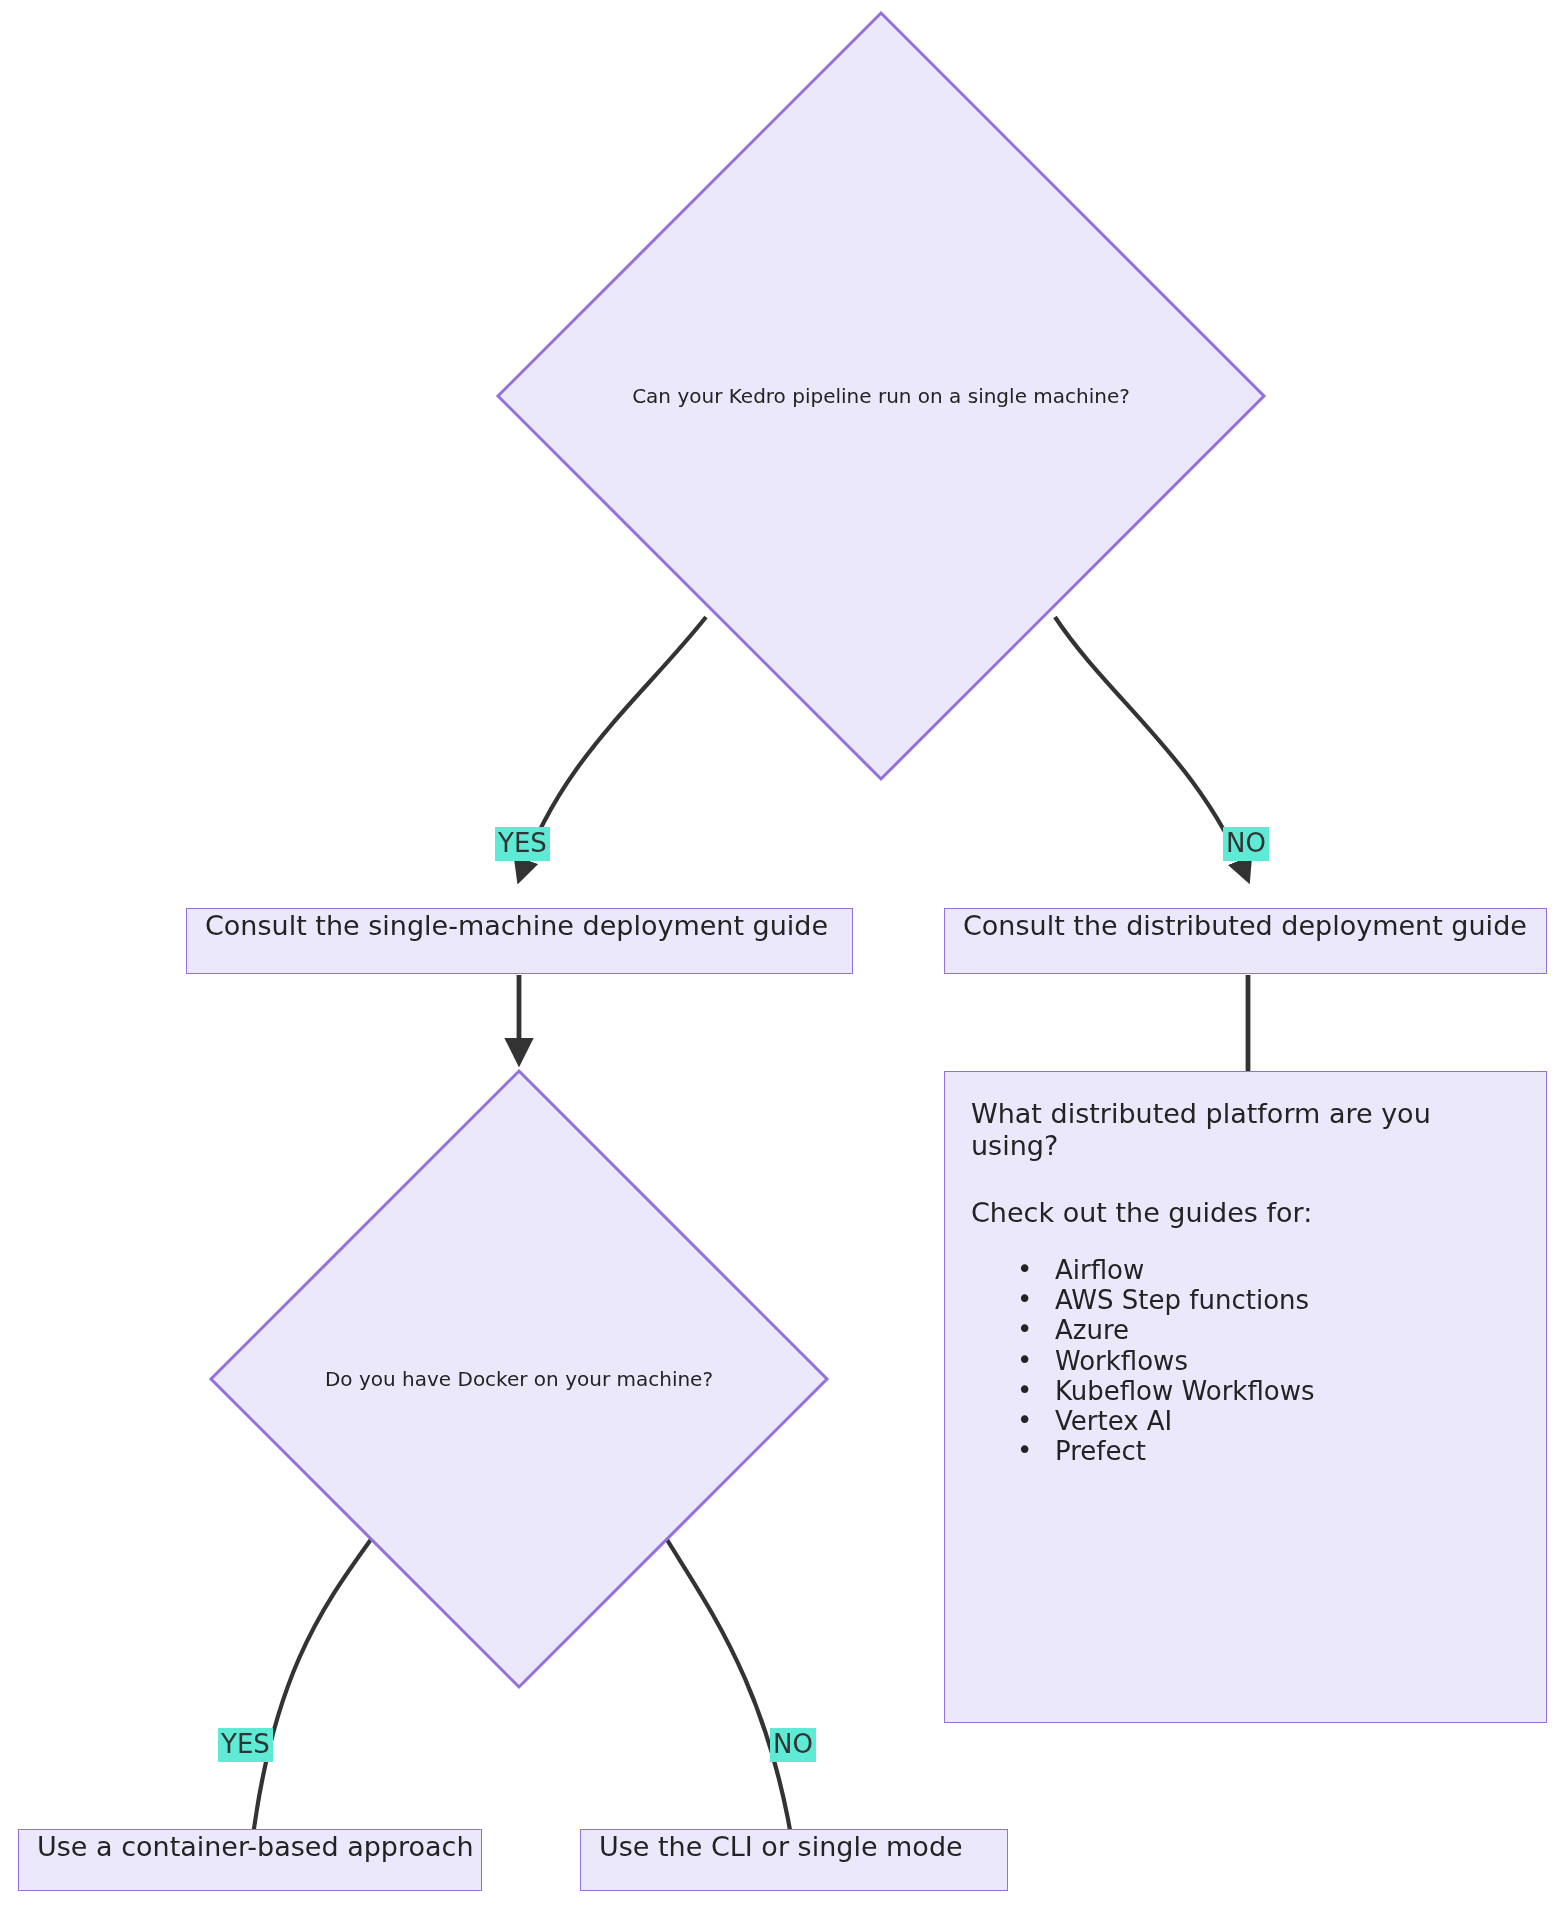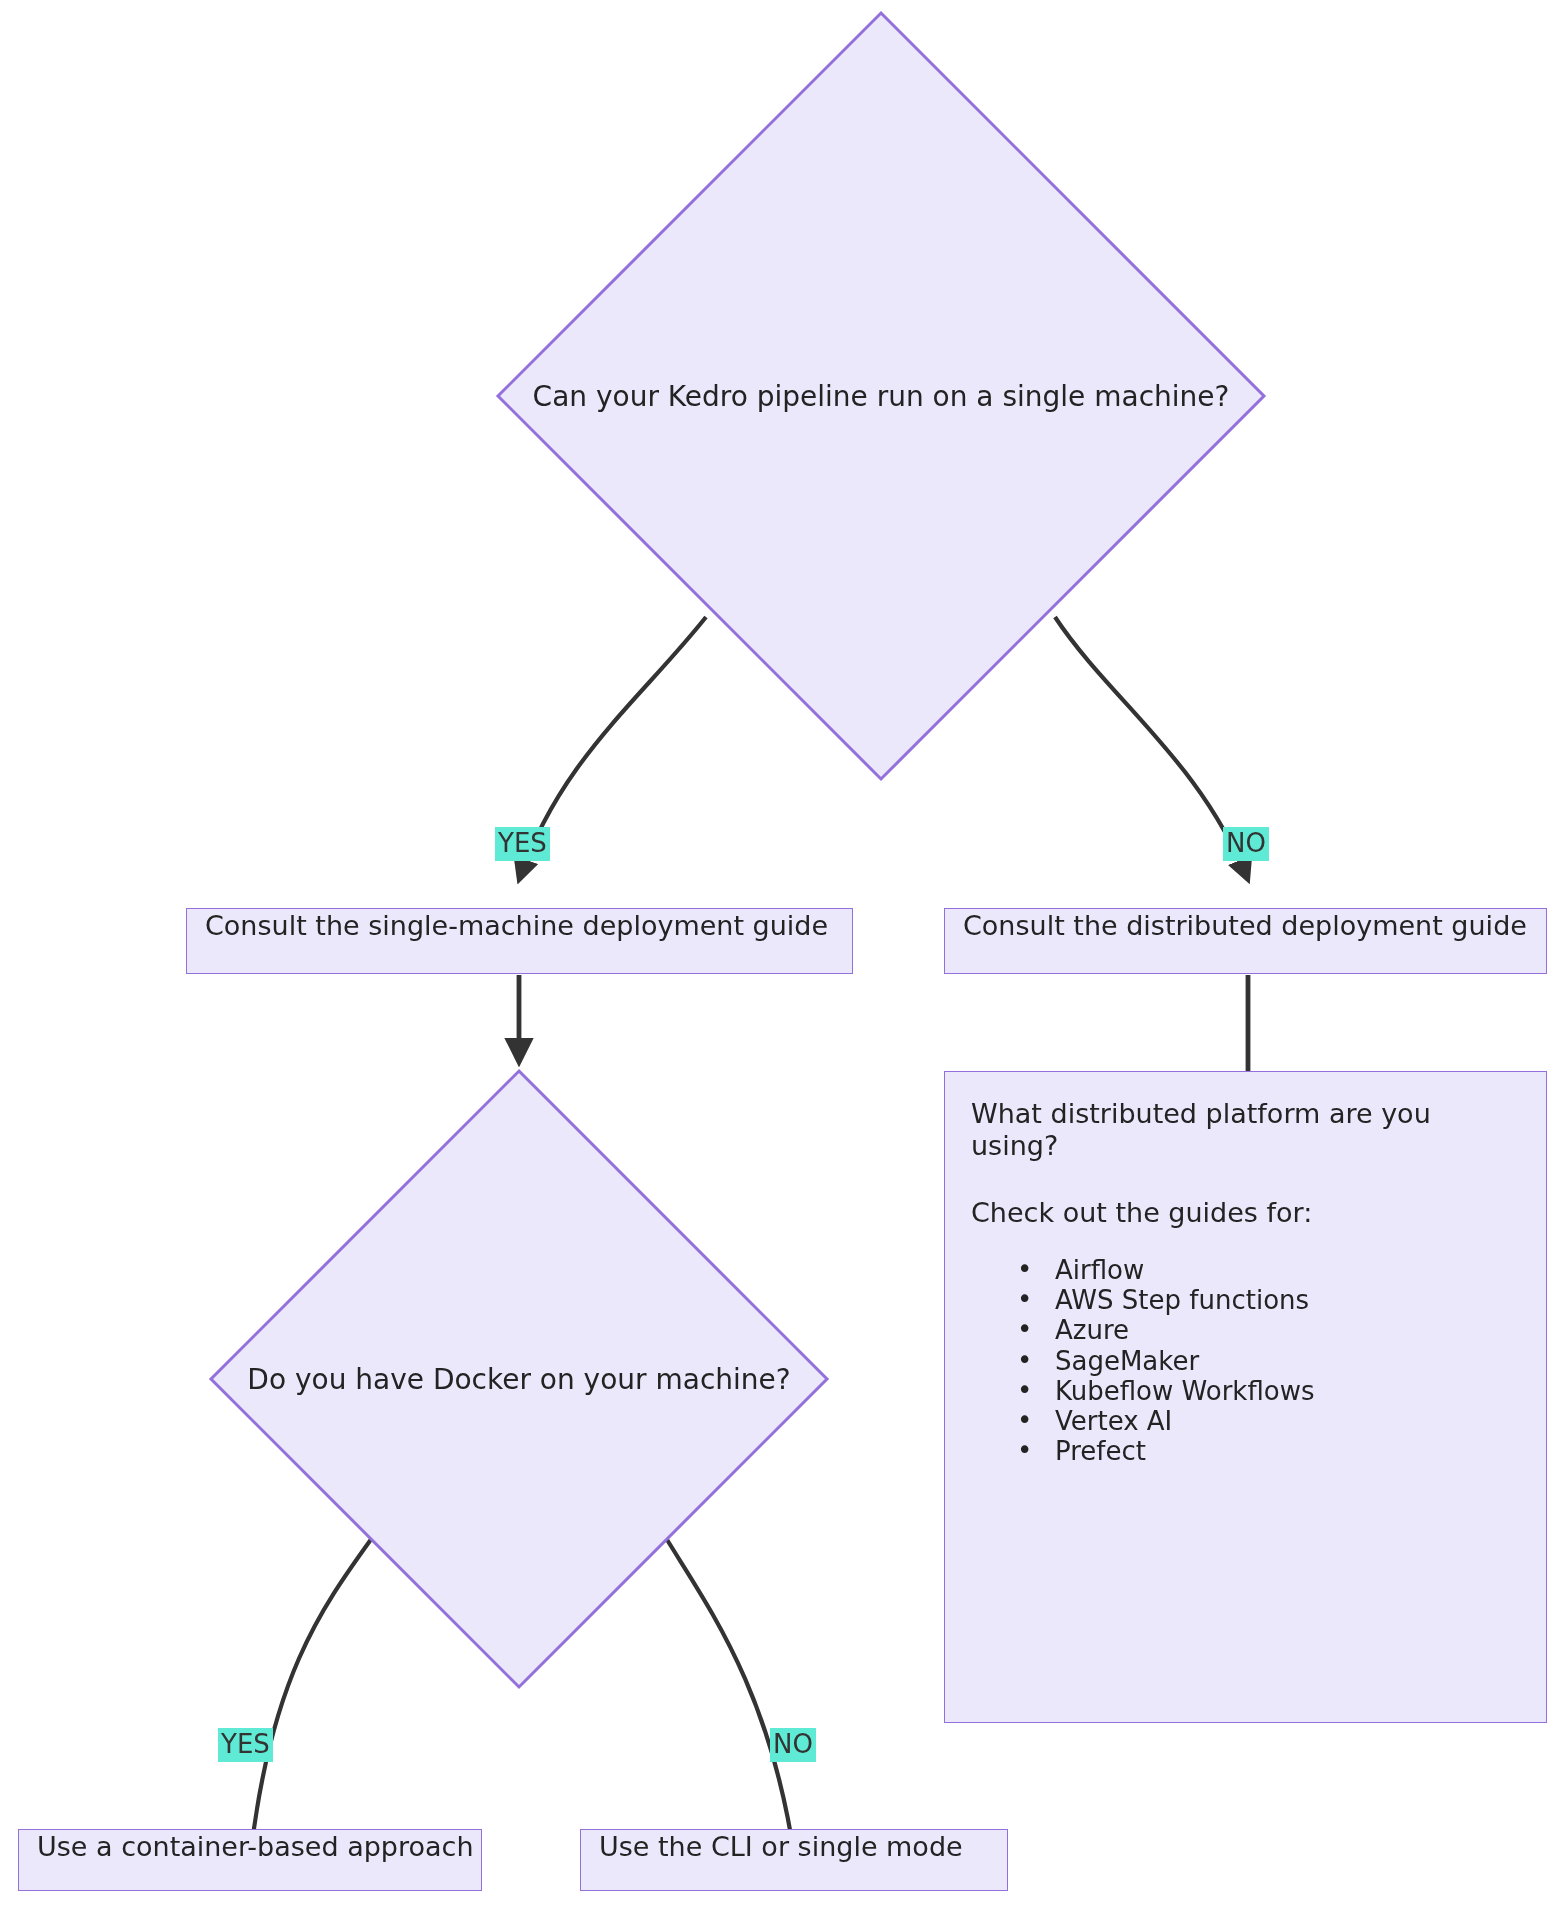--- a/index.html
+++ b/index.html
@@ -50,21 +50,21 @@
     align-items: center;
     justify-content: center;
   }
   .diamond-node svg {
     position: absolute;
     left: 0;
     top: 0;
   }
   .diamond-node .label {
     position: relative;
-    font-size: 28px;
+    font-size: 20px;
     color: #232323;
     white-space: nowrap;
     z-index: 2;
   }
   
   .panel-node {
     background: #ebe8fb;
     border: 1.6px solid #9370db;
     padding: 26px 26px 22px 26px;
     color: #232323;
@@ -163,21 +163,21 @@
     <span class="label">Do you have Docker on your machine?</span>
   </div>
 
   <div class="node panel-node" style="left:944px; top:1071px; width:603px; height:652px;">
     <div class="panel-title">What distributed platform are you using?</div>
     <div class="panel-sub">Check out the guides for:</div>
     <ul>
       <li>Airflow</li>
       <li>AWS Step functions</li>
       <li>Azure</li>
-      <li>SageMaker</li>
+      <li>Workflows</li>
       <li>Kubeflow Workflows</li>
       <li>Vertex AI</li>
       <li>Prefect</li>
     </ul>
   </div>
 
   <div class="edge-label" style="left:218px; top:1728px;">YES</div>
 
   <div class="edge-label" style="left:770px; top:1728px;">NO</div>
 

